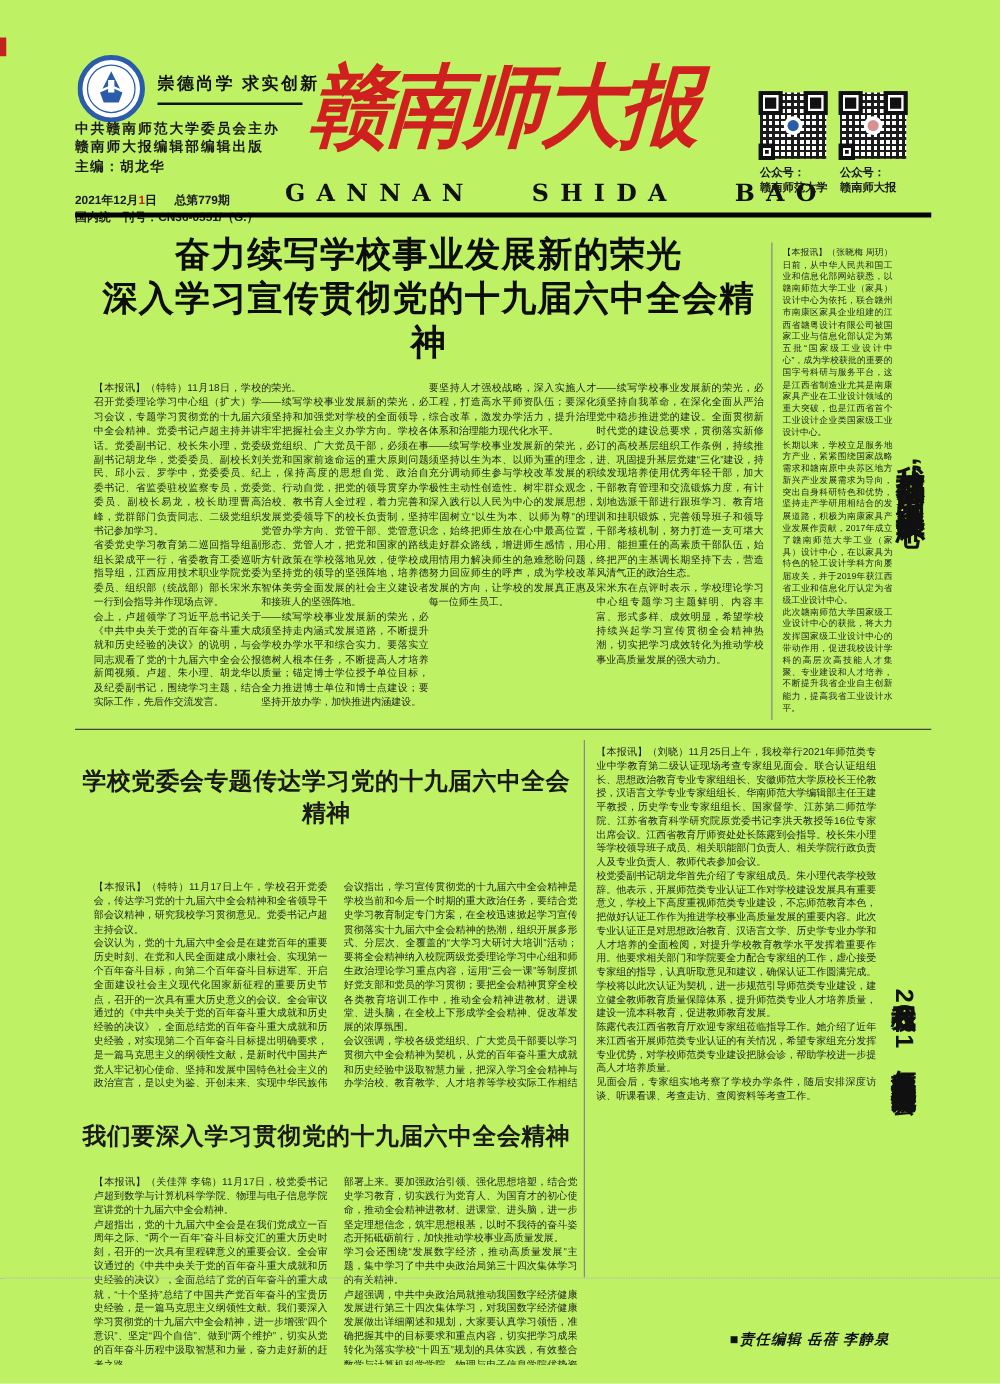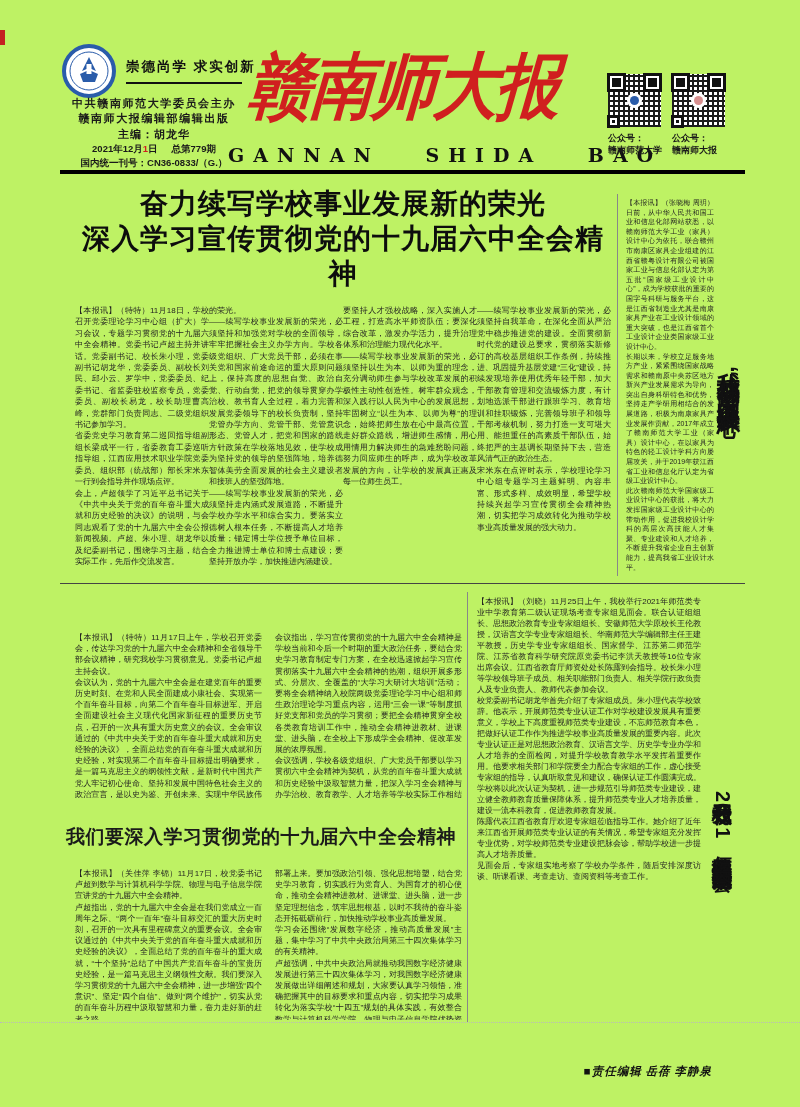--- a/index.html
+++ b/index.html
@@ -6,24 +6,24 @@
   html,body { width:800px; height:1107px; background:#f4f4f2; }
   body { font-family:"Liberation Sans", sans-serif; color:#1a1a1a; }
   .page { position:relative; width:800px; height:1107px; background:#bef264; overflow:hidden; }
 
   
   .edge-mark { position:absolute; left:0; top:30px; width:5px; height:15px; background:#c42121; }
   .header { position:absolute; left:60px; top:40px; width:685px; height:130px; }
   .logo { position:absolute; left:2px; top:4px; width:54px; height:54px; }
   .motto { position:absolute; left:66px; top:18px; font-size:13.5px; font-weight:bold; letter-spacing:2px; color:#111; }
   .motto-line { position:absolute; left:66px; top:42px; width:116px; height:2px; background:#111; }
-  .mast-info { position:absolute; left:0px; top:56px; width:188px; text-align:center; }
+  .mast-info { position:absolute; left:0px; top:56px; width:188px; }
   .mast-org  { font-size:11px; font-weight:bold; letter-spacing:1.6px; line-height:15px; white-space:nowrap; }
   .mast-ed   { font-size:11px; font-weight:bold; letter-spacing:1px; line-height:16px; }
-  .mast-date { font-size:9.5px; font-weight:bold; line-height:14px; }
+  .mast-date { font-size:9.5px; font-weight:bold; line-height:14px;margin-top:12px; }
   .mast-date .red-day { color:#d01f1f; }
   .issue-gap { display:inline-block; width:14px; }
   .mast-issn { font-size:9.5px; font-weight:bold; line-height:13px; }
   .brand { position:absolute; left:168px; top:0px; width:350px; text-align:center; }
   .brand-cn { font-family:"DejaVu Serif", serif; font-style:italic; font-weight:900; font-size:64px;
               line-height:92px; color:#d01f1f; letter-spacing:-2px; transform:scaleY(1.12) skewX(-4deg);
               transform-origin:center; white-space:nowrap; }
   .brand-en { font-family:"DejaVu Serif", serif; font-weight:bold; font-size:19px; letter-spacing:9px;
               word-spacing:30px; color:#111; margin-top:12px; white-space:nowrap; }
   .qr-wrap { position:absolute; top:34px; display:flex; flex-direction:column; align-items:flex-start; }
@@ -103,21 +103,21 @@
         <rect x="24.5" y="20" width="5" height="10" fill="#ffffff"></rect>
       </svg>
     </div>
     <div class="motto">崇德尚学 求实创新</div>
     <div class="motto-line"></div>
     <div class="mast-info">
       <div class="mast-org">中共赣南师范大学委员会主办</div>
       <div class="mast-org">赣南师大报编辑部编辑出版</div>
       <div class="mast-ed">主编：胡龙华</div>
       <div class="mast-date"><span>2021年12月</span><span class="red-day">1</span><span>日</span><span class="issue-gap"></span><span>总第779期</span></div>
-      <div class="mast-issn">国内统一刊号：CN36-0833/（G.）</div>
+      <div class="mast-issn">国内统一刊号：CN36-0551/（G.）</div>
     </div>
     <div class="brand">
       <div class="brand-cn">赣南师大报</div>
       <div class="brand-en">GANNAN SHIDA BAO</div>
     </div>
     <div class="qr-wrap q1">
       <div class="qr">
           <span class="finder3"></span>
           <span class="qr-center">
             <i></i>
@@ -165,20 +165,21 @@
         <div class="vertical-title sb1-title">我校成功获批“国家级工业设计中心”</div>
       </div>
     </div>
   </div>
 
   <div class="hsep"></div>
 
   <div class="bottom-section">
     <div class="left-col">
       <div class="mid-article">
+        <div class="mid-hl">学校党委会专题传达学习党的十九届六中全会精神</div>
         <div class="two-cols mid-cols">
           <div class="col jtext">【本报讯】（特特）11月17日上午，学校召开党委会，传达学习党的十九届六中全会精神和全省领导干部会议精神，研究我校学习贯彻意见。党委书记卢超主持会议。
 会议认为，党的十九届六中全会是在建党百年的重要历史时刻、在党和人民全面建成小康社会、实现第一个百年奋斗目标，向第二个百年奋斗目标进军、开启全面建设社会主义现代化国家新征程的重要历史节点，召开的一次具有重大历史意义的会议。全会审议通过的《中共中央关于党的百年奋斗重大成就和历史经验的决议》，全面总结党的百年奋斗重大成就和历史经验，对实现第二个百年奋斗目标提出明确要求，是一篇马克思主义的纲领性文献，是新时代中国共产党人牢记初心使命、坚持和发展中国特色社会主义的政治宣言，是以史为鉴、开创未来、实现中华民族伟大复兴的行动指南。我们要进一步增强“四个意识”、坚定“四个自信”、做到“两个维护”，从全局和历史的高度深刻认识党的十九届六中全会的重大意义，把握精神实质、核心要义，切实把思想和行动统一到全会精神上来。</div>
           <div class="col jtext">会议指出，学习宣传贯彻党的十九届六中全会精神是学校当前和今后一个时期的重大政治任务，要结合党史学习教育制定专门方案，在全校迅速掀起学习宣传贯彻落实十九届六中全会精神的热潮，组织开展多形式、分层次、全覆盖的“大学习大研讨大培训”活动；要将全会精神纳入校院两级党委理论学习中心组和师生政治理论学习重点内容，运用“三会一课”等制度抓好党支部和党员的学习贯彻；要把全会精神贯穿全校各类教育培训工作中，推动全会精神进教材、进课堂、进头脑，在全校上下形成学全会精神、促改革发展的浓厚氛围。
 会议强调，学校各级党组织、广大党员干部要以学习贯彻六中全会精神为契机，从党的百年奋斗重大成就和历史经验中汲取智慧力量，把深入学习全会精神与办学治校、教育教学、人才培养等学校实际工作相结合，认真对照全年目标任务，加大督促落实力度，坚持目标导向、问题导向、结果导向，围绕学校“十四五”规划和申博目标，加强内涵建设，不断提升办学治校水平，推动学校事业高质量发展，以优异成绩迎接党的二十大胜利召开。</div>
         </div>
       </div>
       <div class="bot-article">
         <div class="bot-hl">我们要深入学习贯彻党的十九届六中全会精神</div>
         <div class="two-cols bot-cols">

